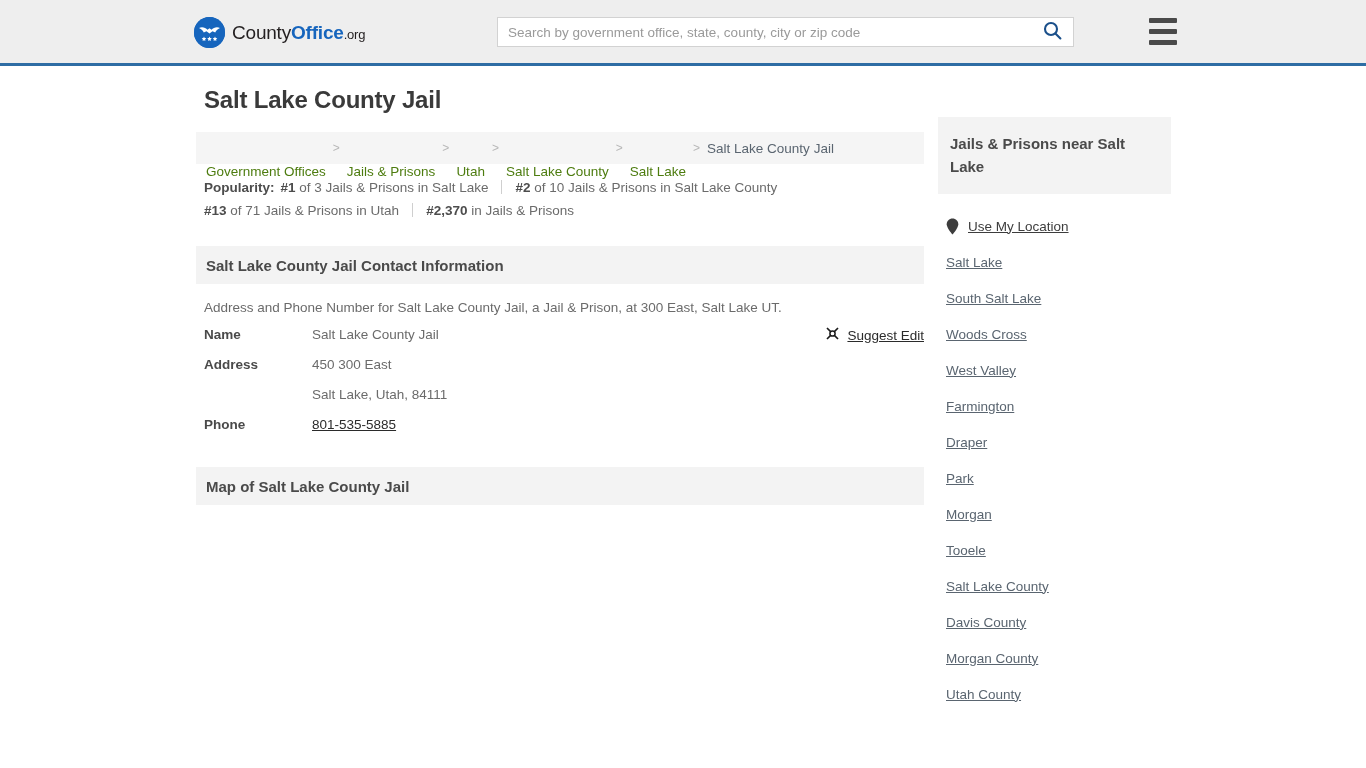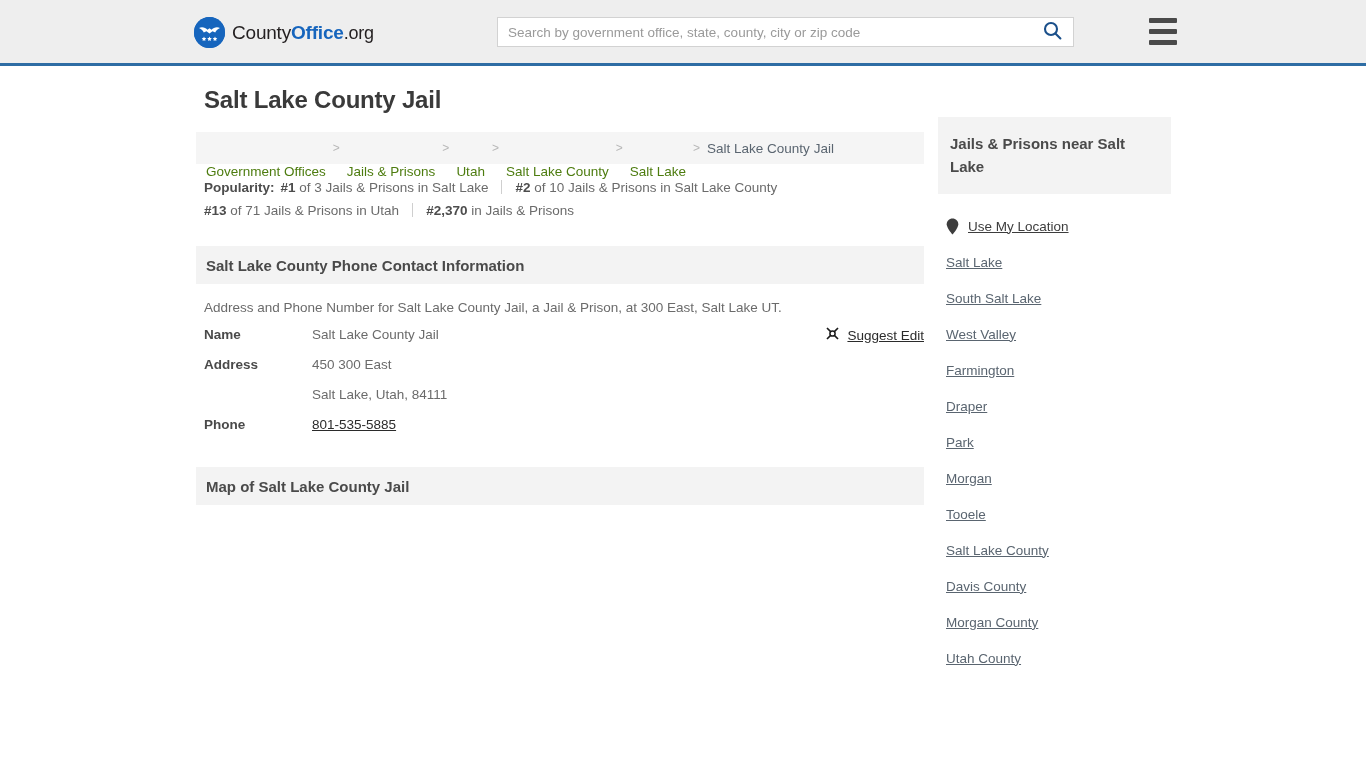--- a/index.html
+++ b/index.html
@@ -35,21 +35,21 @@
   .brand-mark svg { position: absolute; left: 0; top: 0; }
   .brand-text {
     margin-left: 7px;
     font-size: 19px;
     letter-spacing: -0.2px;
     white-space: nowrap;
     line-height: 1;
   }
   .bt-county { color: #231f20; }
   .bt-office { color: #1665bd; font-weight: bold; }
-  .bt-org { color: #231f20; font-size: 18px; }
+  .bt-org { color: #231f20; font-size: 13px; }
 
   .search-wrap {
     position: absolute;
     left: 497px; top: 17px;
     width: 577px; height: 30px;
     background: #ffffff;
     border: 1px solid #d2d2d2;
     display: flex; align-items: center;
   }
   .search-input {
@@ -294,21 +294,21 @@
       <span class="pop-label">Popularity:</span><span class="pop-item"><span class="rank">#1</span>
         <span>of 3 Jails &amp; Prisons in Salt Lake</span></span><span class="pop-sep"></span><span class="pop-item"><span class="rank">#2</span>
         <span>of 10 Jails &amp; Prisons in Salt Lake County</span></span>
       <br>
       <span class="pop-item"><span class="rank">#13</span>
         <span>of 71 Jails &amp; Prisons in Utah</span></span><span class="pop-sep"></span><span class="pop-item"><span class="rank">#2,370</span>
         <span>in Jails &amp; Prisons</span></span>
     </div>
 
     <div class="section-bar">
-      <span>Salt Lake County Phone Contact Information</span>
+      <span>Salt Lake County Jail Contact Information</span>
     </div>
 
     <div class="section-desc">Address and Phone Number for Salt Lake County Jail, a Jail &amp; Prison, at 300 East, Salt Lake UT.</div>
 
     <div class="info-table">
 
       <a class="suggest-edit" href="#">
         <span>
           <svg width="15" height="15" viewBox="0 0 15 15" aria-hidden="true">
             <path d="M2 2 L13 13 M13 2 L2 13" stroke="#1a1a1a" stroke-width="1.7" fill="none"></path>
@@ -363,20 +363,23 @@
         <a href="#">Use My Location</a>
       </div>
 
       <div class="side-item">
         <a href="#">Salt Lake</a>
       </div>
       <div class="side-item">
         <a href="#">South Salt Lake</a>
       </div>
       <div class="side-item">
+        <a href="#">Woods Cross</a>
+      </div>
+      <div class="side-item">
         <a href="#">West Valley</a>
       </div>
       <div class="side-item">
         <a href="#">Farmington</a>
       </div>
       <div class="side-item">
         <a href="#">Draper</a>
       </div>
       <div class="side-item">
         <a href="#">Park</a>

